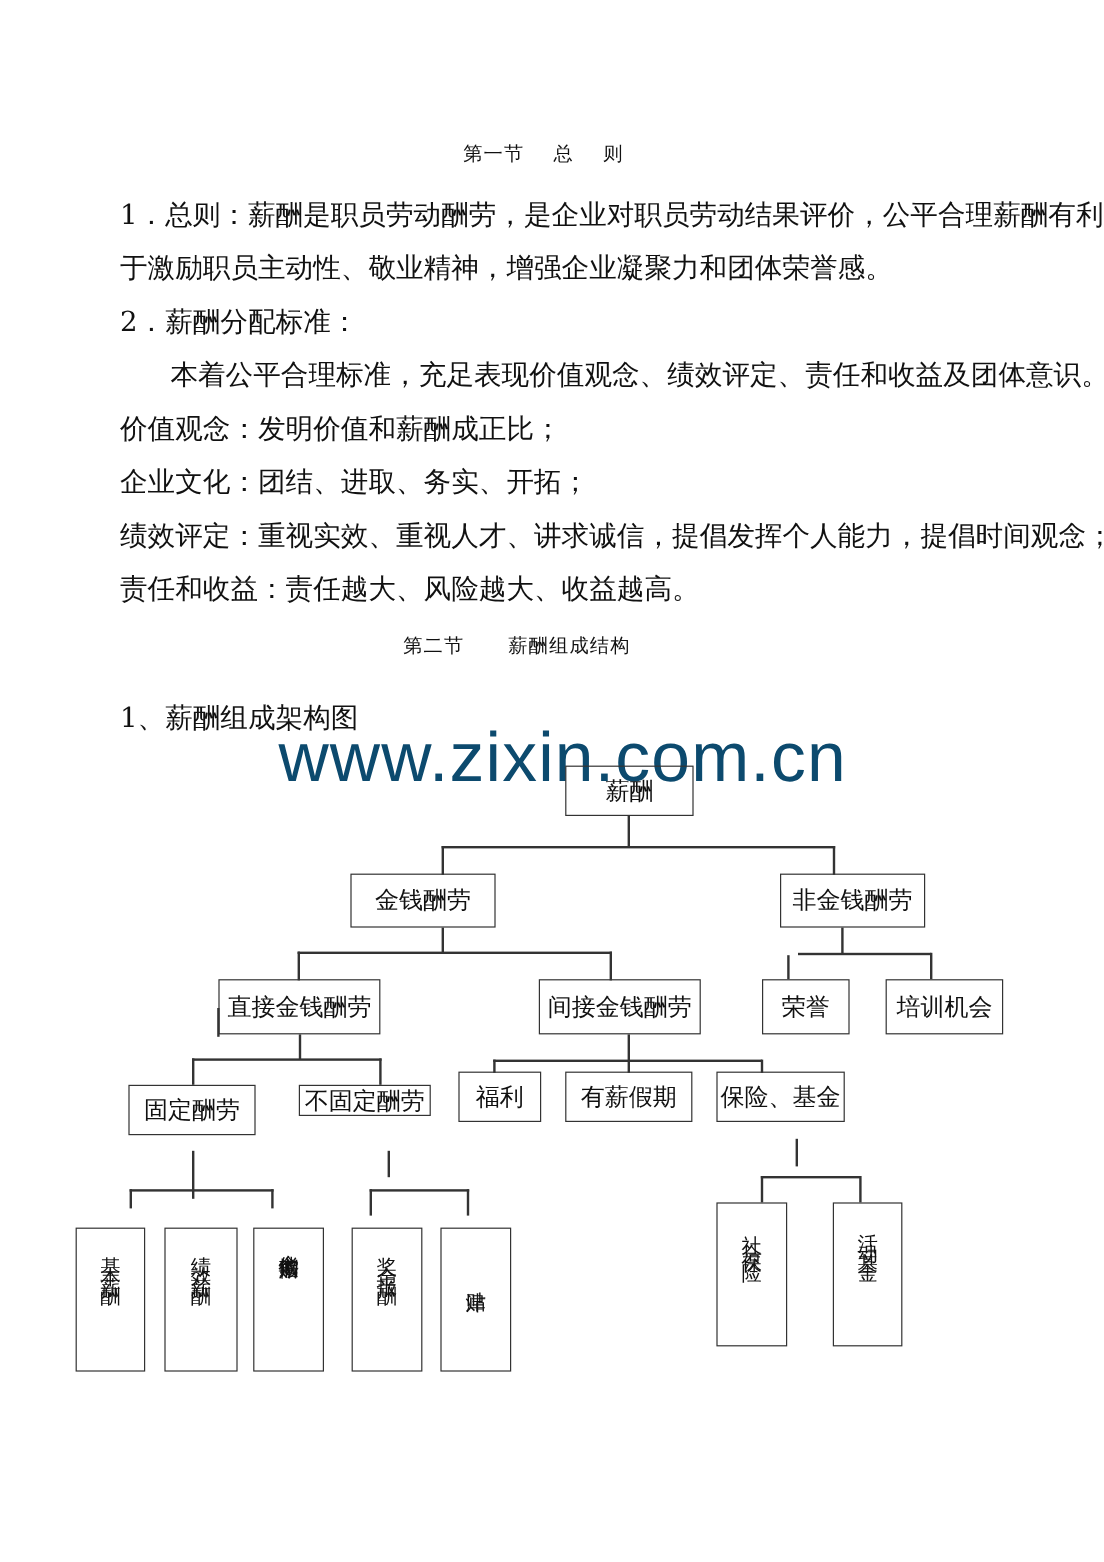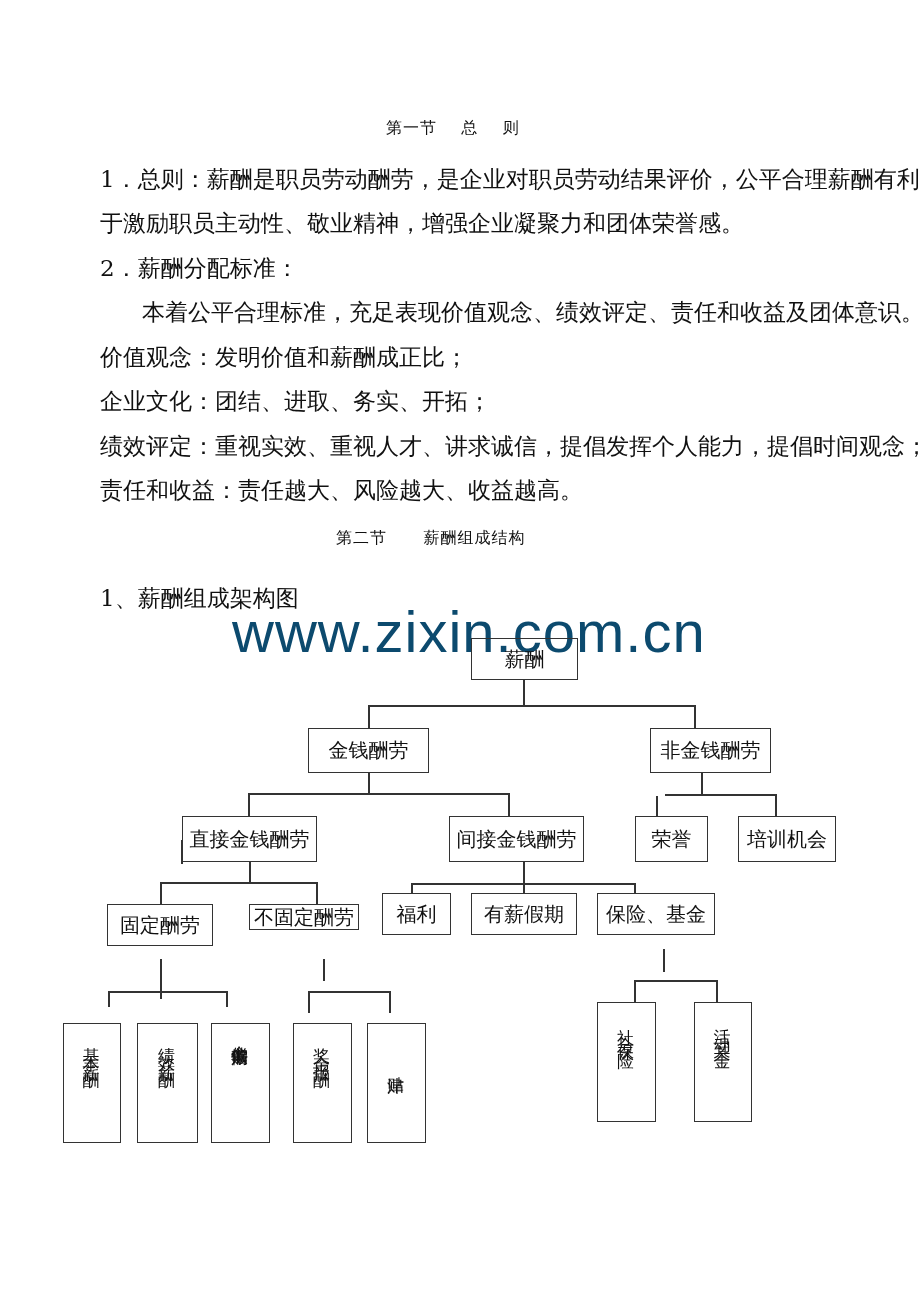--- a/index.html
+++ b/index.html
@@ -36,21 +36,21 @@
 <div class="abs p" style="left:100px; top:583px;">1、薪酬组成架构图</div>
 
 <div>
 
   <div class="box" style="left:471px; top:638px; width:107px; height:42px;">薪酬</div>
   <div class="ln" style="left:523px; top:680px; width:1.6px; height:26px;"></div>
   <div class="ln" style="left:368px; top:705px; width:328px; height:1.6px;"></div>
   <div class="ln" style="left:368px; top:705px; width:1.6px; height:24px;"></div>
   <div class="ln" style="left:694px; top:705px; width:1.6px; height:24px;"></div>
 
-  <div class="box" style="left:308px; top:728px; width:121px; height:45px;">金钱酬劳</div>
+  <div class="box" style="left:292px; top:728px; width:121px; height:45px;">金钱酬劳</div>
   <div class="box" style="left:650px; top:728px; width:121px; height:45px;">非金钱酬劳</div>
 
   <div class="ln" style="left:368px; top:773px; width:1.6px; height:21px;"></div>
   <div class="ln" style="left:248px; top:793px; width:262px; height:1.6px;"></div>
   <div class="ln" style="left:248px; top:793px; width:1.6px; height:24px;"></div>
   <div class="ln" style="left:508px; top:793px; width:1.6px; height:24px;"></div>
 
   <div class="ln" style="left:701px; top:773px; width:1.6px; height:22px;"></div>
   <div class="ln" style="left:665px; top:794px; width:111px; height:1.6px;"></div>
   <div class="ln" style="left:656px; top:796px; width:1.6px; height:20px;"></div>
@@ -69,21 +69,21 @@
 
   <div class="ln" style="left:523px; top:862px; width:1.6px; height:32px;"></div>
   <div class="ln" style="left:411px; top:883px; width:224px; height:1.6px;"></div>
   <div class="ln" style="left:411px; top:883px; width:1.6px; height:11px;"></div>
   <div class="ln" style="left:634px; top:883px; width:1.6px; height:11px;"></div>
 
   <div class="box" style="left:107px; top:904px; width:106px; height:42px;">固定酬劳</div>
   <div class="box" style="left:249px; top:904px; width:110px; height:26px;">不固定酬劳</div>
   <div class="box" style="left:382px; top:893px; width:69px; height:42px;">福利</div>
   <div class="box" style="left:471px; top:893px; width:106px; height:42px;">有薪假期</div>
-  <div class="box" style="left:597px; top:893px; width:118px; height:42px;">保险、基金</div>
+  <div class="box" style="left:597px; top:893px; width:107px; height:42px;">保险、基金</div>
 
   <div class="ln" style="left:160px; top:959px; width:1.6px; height:40px;"></div>
   <div class="ln" style="left:108px; top:991px; width:120px; height:1.6px;"></div>
   <div class="ln" style="left:108px; top:991px; width:1.6px; height:16px;"></div>
   <div class="ln" style="left:226px; top:991px; width:1.6px; height:16px;"></div>
 
   <div class="ln" style="left:323px; top:959px; width:1.6px; height:22px;"></div>
   <div class="ln" style="left:308px; top:991px; width:83px; height:1.6px;"></div>
   <div class="ln" style="left:308px; top:991px; width:1.6px; height:22px;"></div>
   <div class="ln" style="left:389px; top:991px; width:1.6px; height:22px;"></div>

